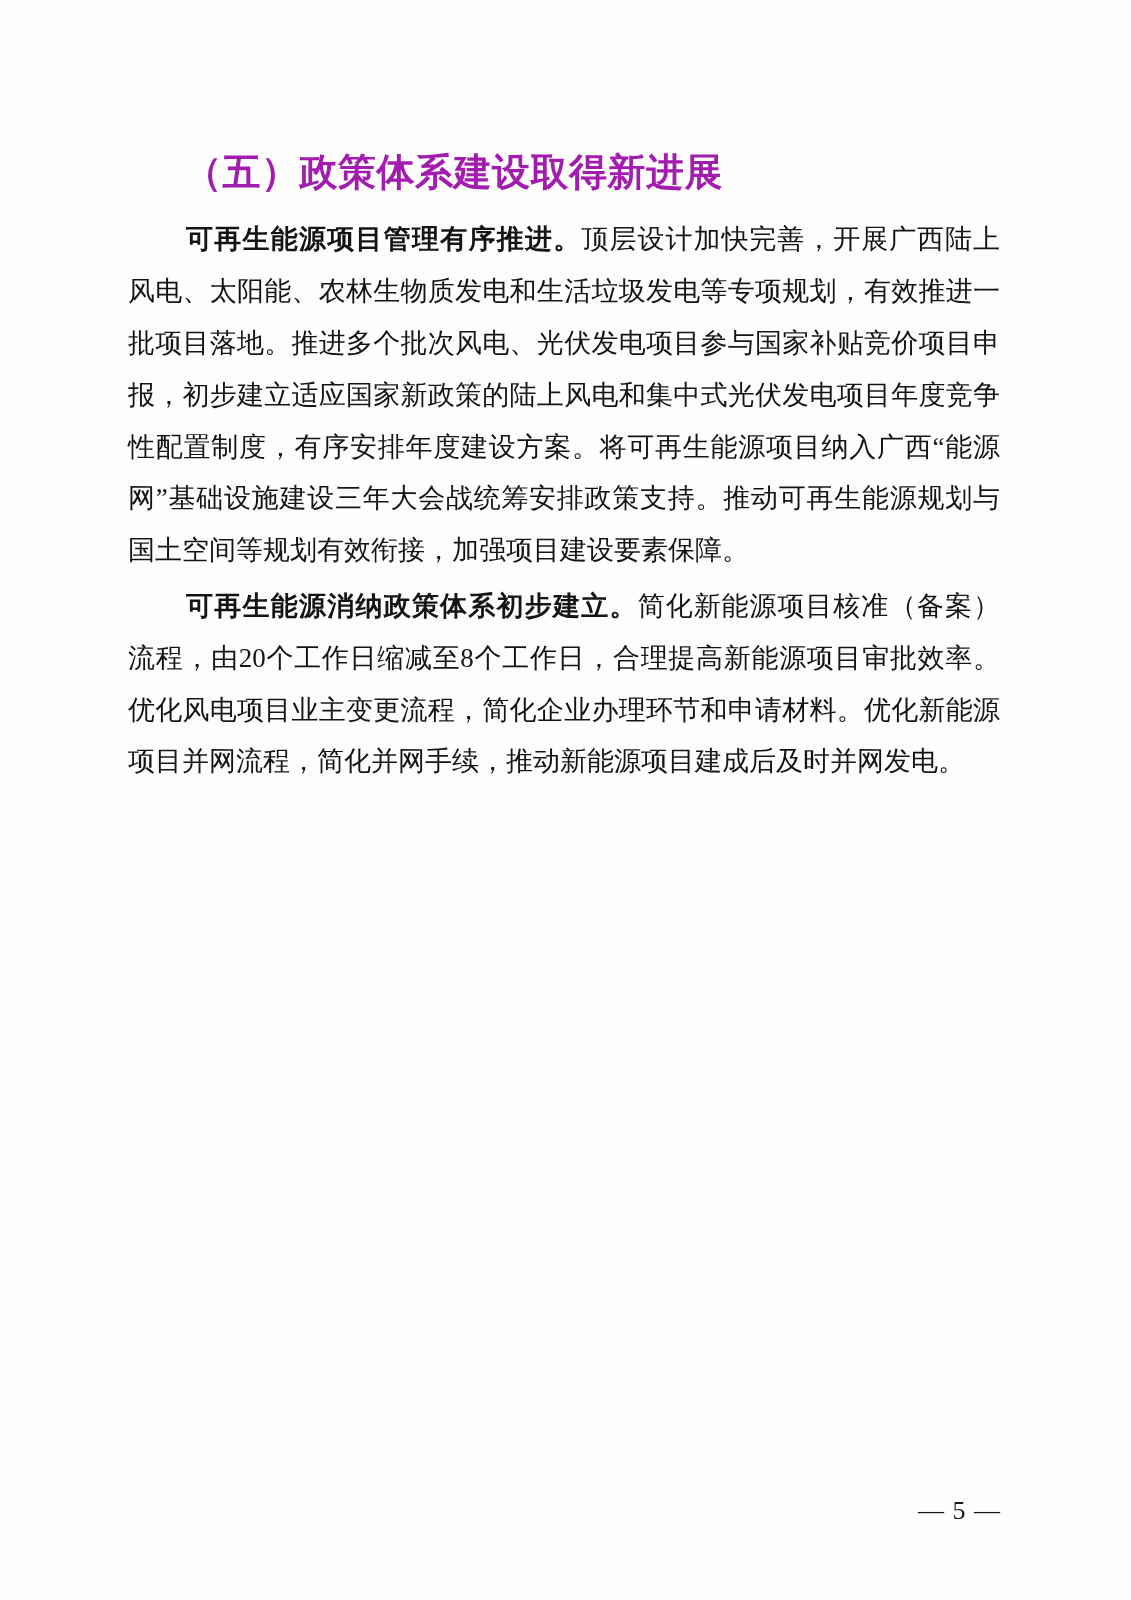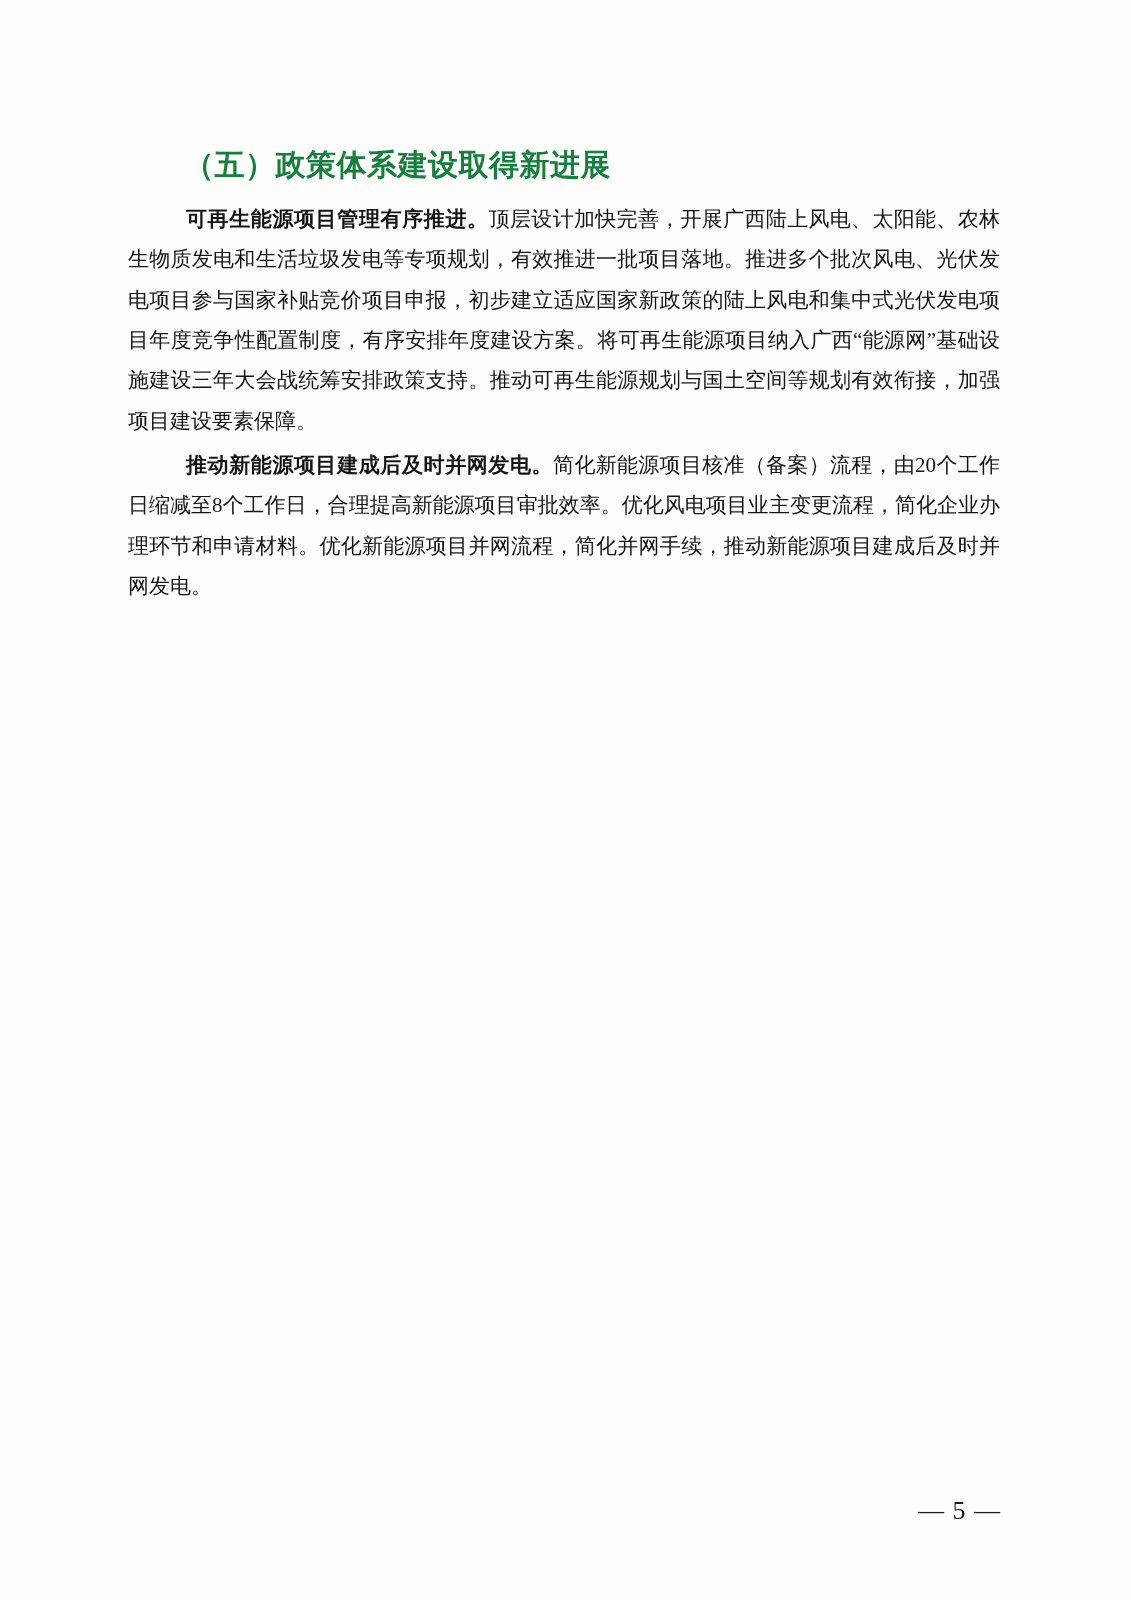--- a/index.html
+++ b/index.html
@@ -17,31 +17,31 @@
     color: #1a1a1a;
     overflow: hidden;
   }
   .content {
     position: absolute;
     left: 128px;
     top: 136px;
     width: 872px;
   }
   .heading {
-    font-size: 30px;
+    font-size: 38px;
     font-weight: bold;
     letter-spacing: 0.5px;
     margin: 0 0 6px 0;
     padding-left: 56px;
     line-height: 1.9;
-    color: #15803d;
+    color: #a21caf;
   }
   p.para {
     margin: 0 0 4px 0;
-    font-size: 21px;
+    font-size: 27px;
     line-height: 1.92;
     text-align: justify;
     text-justify: inter-ideograph;
     text-indent: 58px;
     color: #141414;
   }
   p.para .lead {
     font-weight: bold;
     letter-spacing: 0.3px;
   }
@@ -63,20 +63,20 @@
   <div class="content">
 
     <h2 class="heading">（五）政策体系建设取得新进展</h2>
 
     <p class="para">
       <span class="lead">可再生能源项目管理有序推进。</span><span>顶层设计加快完善，开展广西陆上风电、太阳能、农林生物质发电和生活垃圾发电等专项规划，有效推进一批项目落地。推进多个批次风电、光伏发电项目参与国家补贴竞价项目申报，初步建立适应国家新政策的陆上风电和集中式光伏发电项目年度竞争性配置制度，有序安排年度建设方案。将可再生能源项目纳入广西“能源网”基础设施建设三年大会战统筹安排政策支持。推动可再生能源规划与国土空间等规划有效衔接，加强项目建设要素保障。</span>
     </p>
 
 
     <p class="para">
-      <span class="lead">推动新能源项目建成后及时并网发电。</span><span>简化新能源项目核准（备案）流程，由20个工作日缩减至8个工作日，合理提高新能源项目审批效率。优化风电项目业主变更流程，简化企业办理环节和申请材料。优化新能源项目并网流程，简化并网手续，推动新能源项目建成后及时并网发电。</span>
+      <span class="lead">可再生能源消纳政策体系初步建立。</span><span>简化新能源项目核准（备案）流程，由20个工作日缩减至8个工作日，合理提高新能源项目审批效率。优化风电项目业主变更流程，简化企业办理环节和申请材料。优化新能源项目并网流程，简化并网手续，推动新能源项目建成后及时并网发电。</span>
     </p>
 
   </div>
 
   <div class="page-number">— 5 —</div>
 
 </div>
 
 </body></html>

